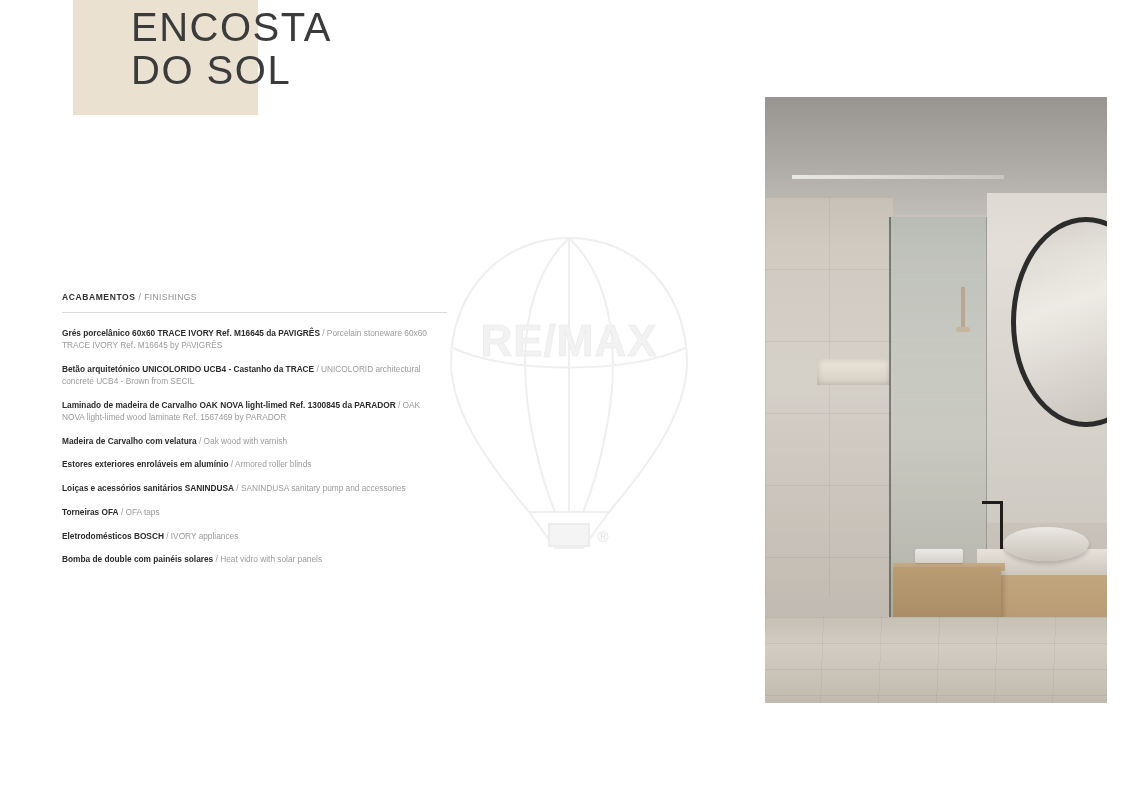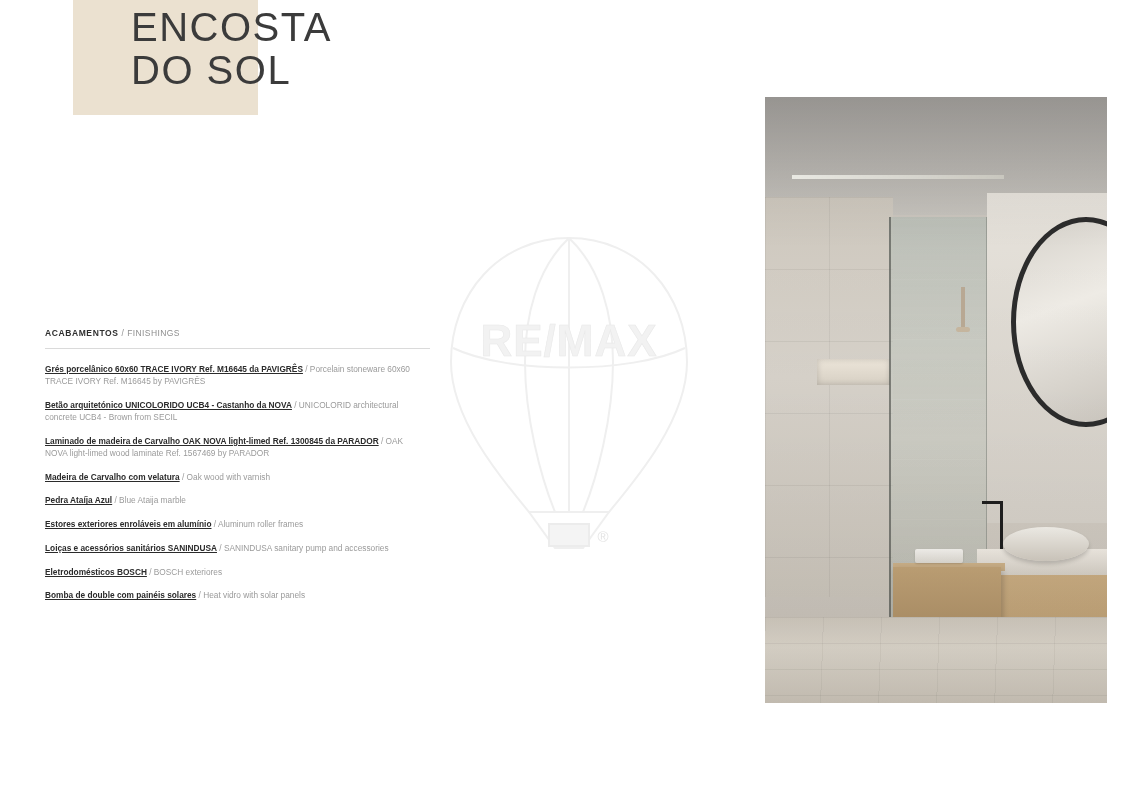--- a/index.html
+++ b/index.html
@@ -45,24 +45,23 @@
     top: 228px;
     width: 265px;
     height: 340px;
     pointer-events: none;
   }
   .watermark svg { display: block; }
 
   
   .finishings {
     position: absolute;
-    left: 45px;
+    left: 62px;
     top: 292px;
     width: 385px;
-    margin-top: 36px;
   }
   .section-head {
     font-size: 8.5px;
     font-weight: bold;
     letter-spacing: 0.6px;
     color: #2f2f2f;
     margin-bottom: 10px;
   }
   .section-head .sep {
     font-weight: normal;
@@ -75,21 +74,21 @@
     background: #dadada;
     margin: 8px 0 14px 0;
   }
   .item {
     font-size: 8.3px;
     line-height: 12.2px;
     margin-bottom: 11.5px;
     color: #2f2f2f;
     max-width: 382px;
   }
-  .item .pt { font-weight: bold; color: #2b2b2b; text-decoration: underline; }
+  .item .pt { font-weight: bold; color: #2b2b2b; }
   .item .en { font-weight: normal; color: #9a9a9a; }
 
   
   .photo {
     position: absolute;
     left: 765px;
     top: 97px;
     width: 342px;
     height: 606px;
     overflow: hidden;
@@ -243,46 +242,46 @@
       <span class="sep">/</span>
       <span class="sep">FINISHINGS</span>
     </div>
     <div class="rule"></div>
 
     <div class="item">
       <span class="pt">Grés porcelânico 60x60 TRACE IVORY Ref. M16645 da PAVIGRÊS</span>
       <span class="en">/ Porcelain stoneware 60x60 TRACE IVORY Ref. M16645 by PAVIGRÊS</span>
     </div>
     <div class="item">
-      <span class="pt">Betão arquitetónico UNICOLORIDO UCB4 - Castanho da NOVA</span>
+      <span class="pt">Betão arquitetónico UNICOLORIDO UCB4 - Castanho da TRACE</span>
       <span class="en">/ UNICOLORID architectural concrete UCB4 - Brown from SECIL</span>
     </div>
     <div class="item">
       <span class="pt">Laminado de madeira de Carvalho OAK NOVA light-limed Ref. 1300845 da PARADOR</span>
       <span class="en">/ OAK NOVA light-limed wood laminate Ref. 1567469 by PARADOR</span>
     </div>
     <div class="item">
       <span class="pt">Madeira de Carvalho com velatura</span>
       <span class="en">/ Oak wood with varnish</span>
     </div>
     <div class="item">
-      <span class="pt">Pedra Ataíja Azul</span>
-      <span class="en">/ Blue Ataija marble</span>
-    </div>
-    <div class="item">
       <span class="pt">Estores exteriores enroláveis em alumínio</span>
-      <span class="en">/ Aluminum roller frames</span>
+      <span class="en">/ Armored roller blinds</span>
     </div>
     <div class="item">
       <span class="pt">Loiças e acessórios sanitários SANINDUSA</span>
       <span class="en">/ SANINDUSA sanitary pump and accessories</span>
     </div>
     <div class="item">
+      <span class="pt">Torneiras OFA</span>
+      <span class="en">/ OFA taps</span>
+    </div>
+    <div class="item">
       <span class="pt">Eletrodomésticos BOSCH</span>
-      <span class="en">/ BOSCH exteriores</span>
+      <span class="en">/ IVORY appliances</span>
     </div>
     <div class="item">
       <span class="pt">Bomba de double com painéis solares</span>
       <span class="en">/ Heat vidro with solar panels</span>
     </div>
   </div>
 
   <div class="photo">
     <div class="photo-inner">
       <div class="bg-wall"></div>

